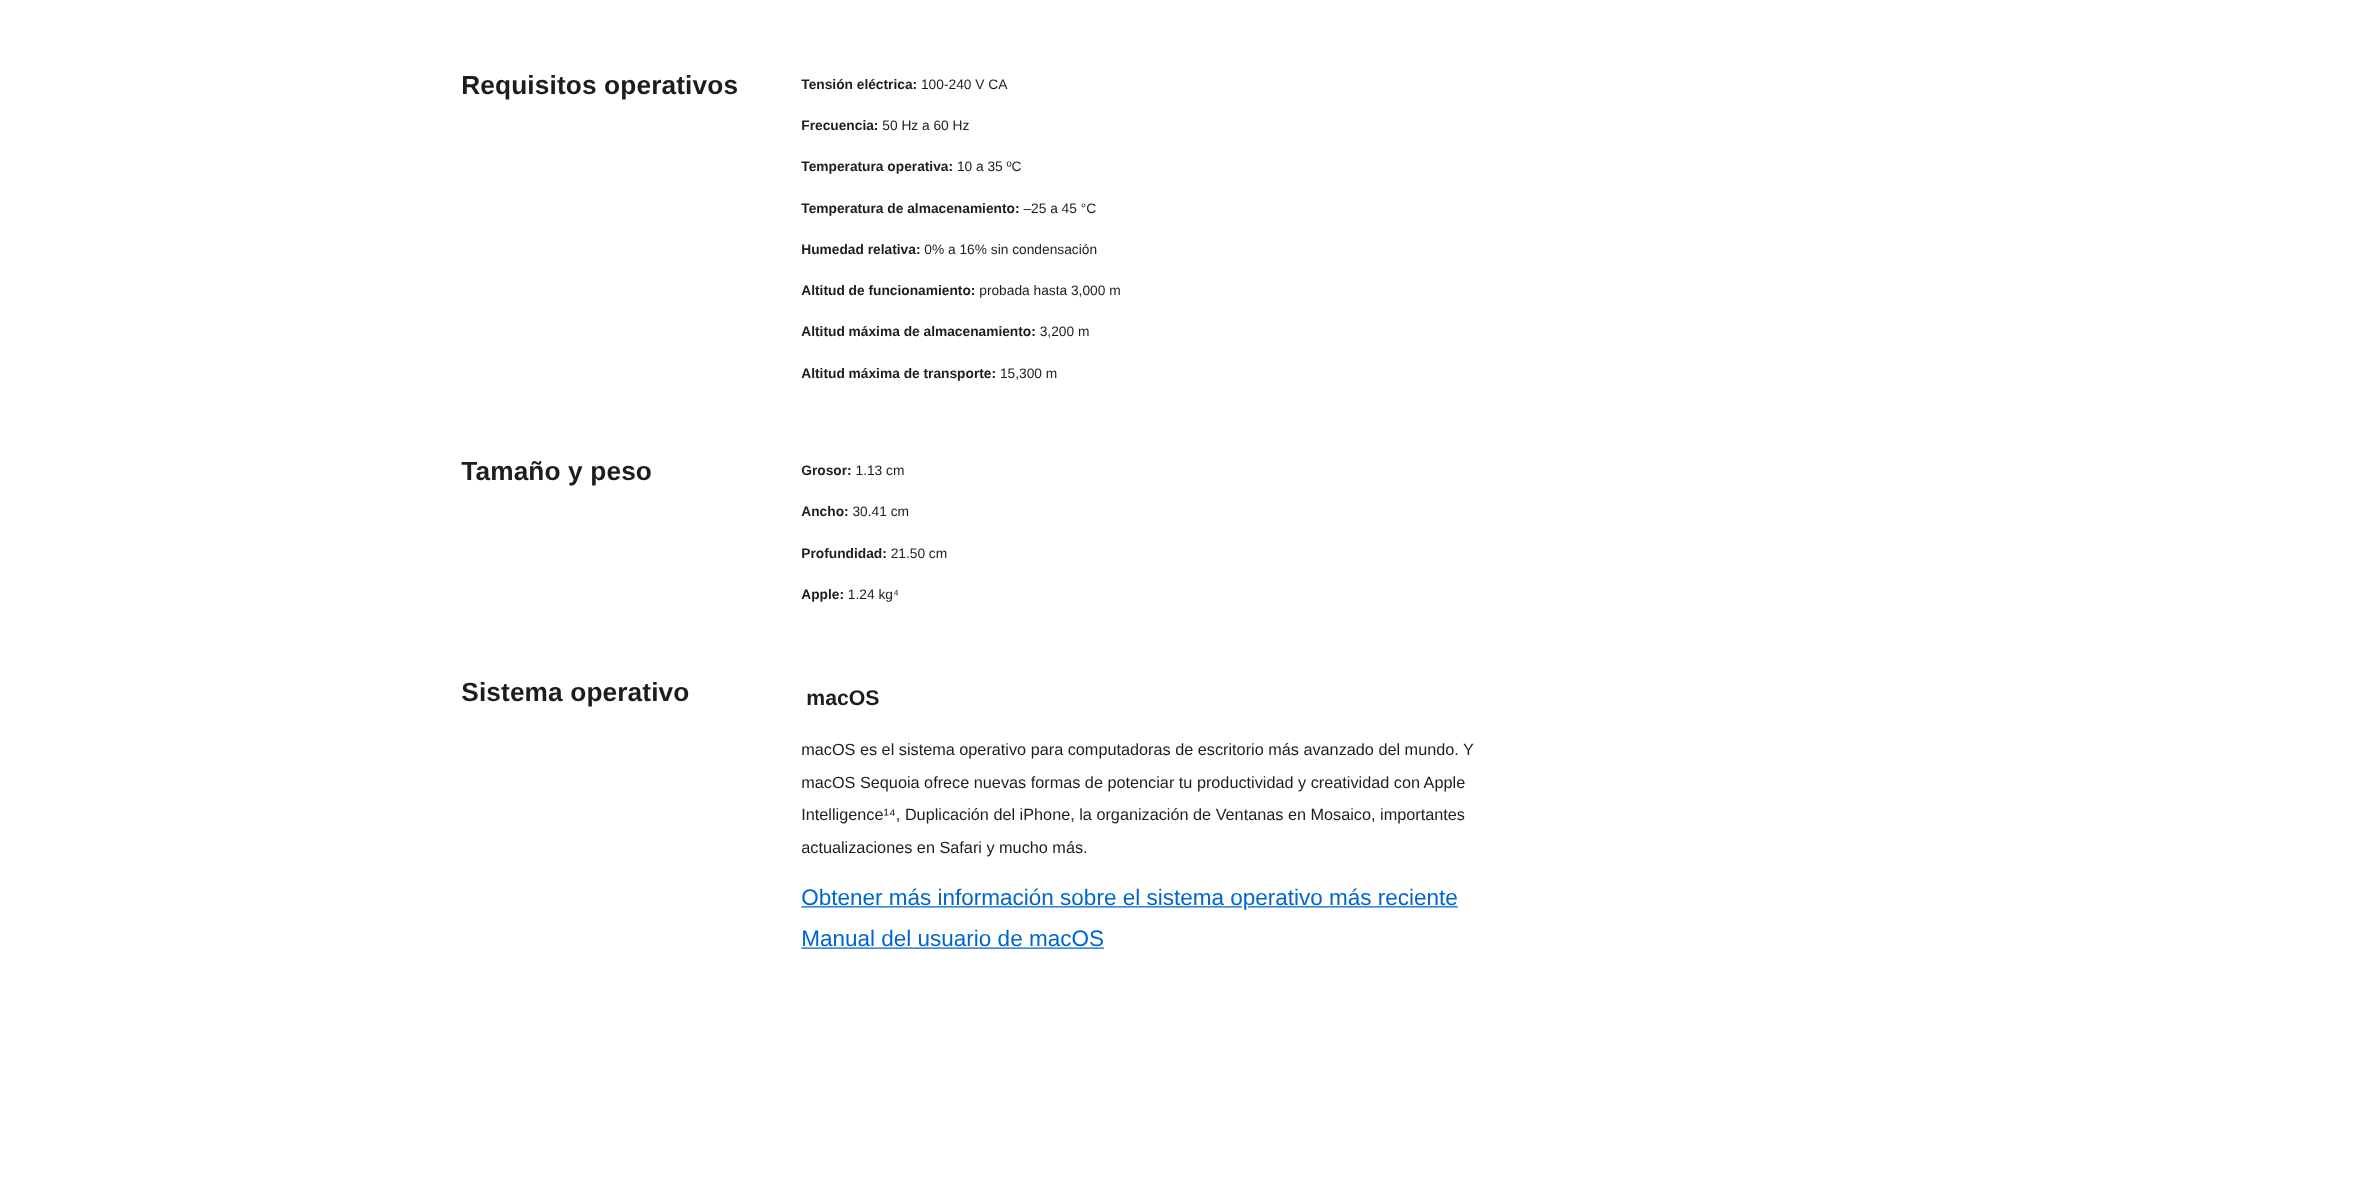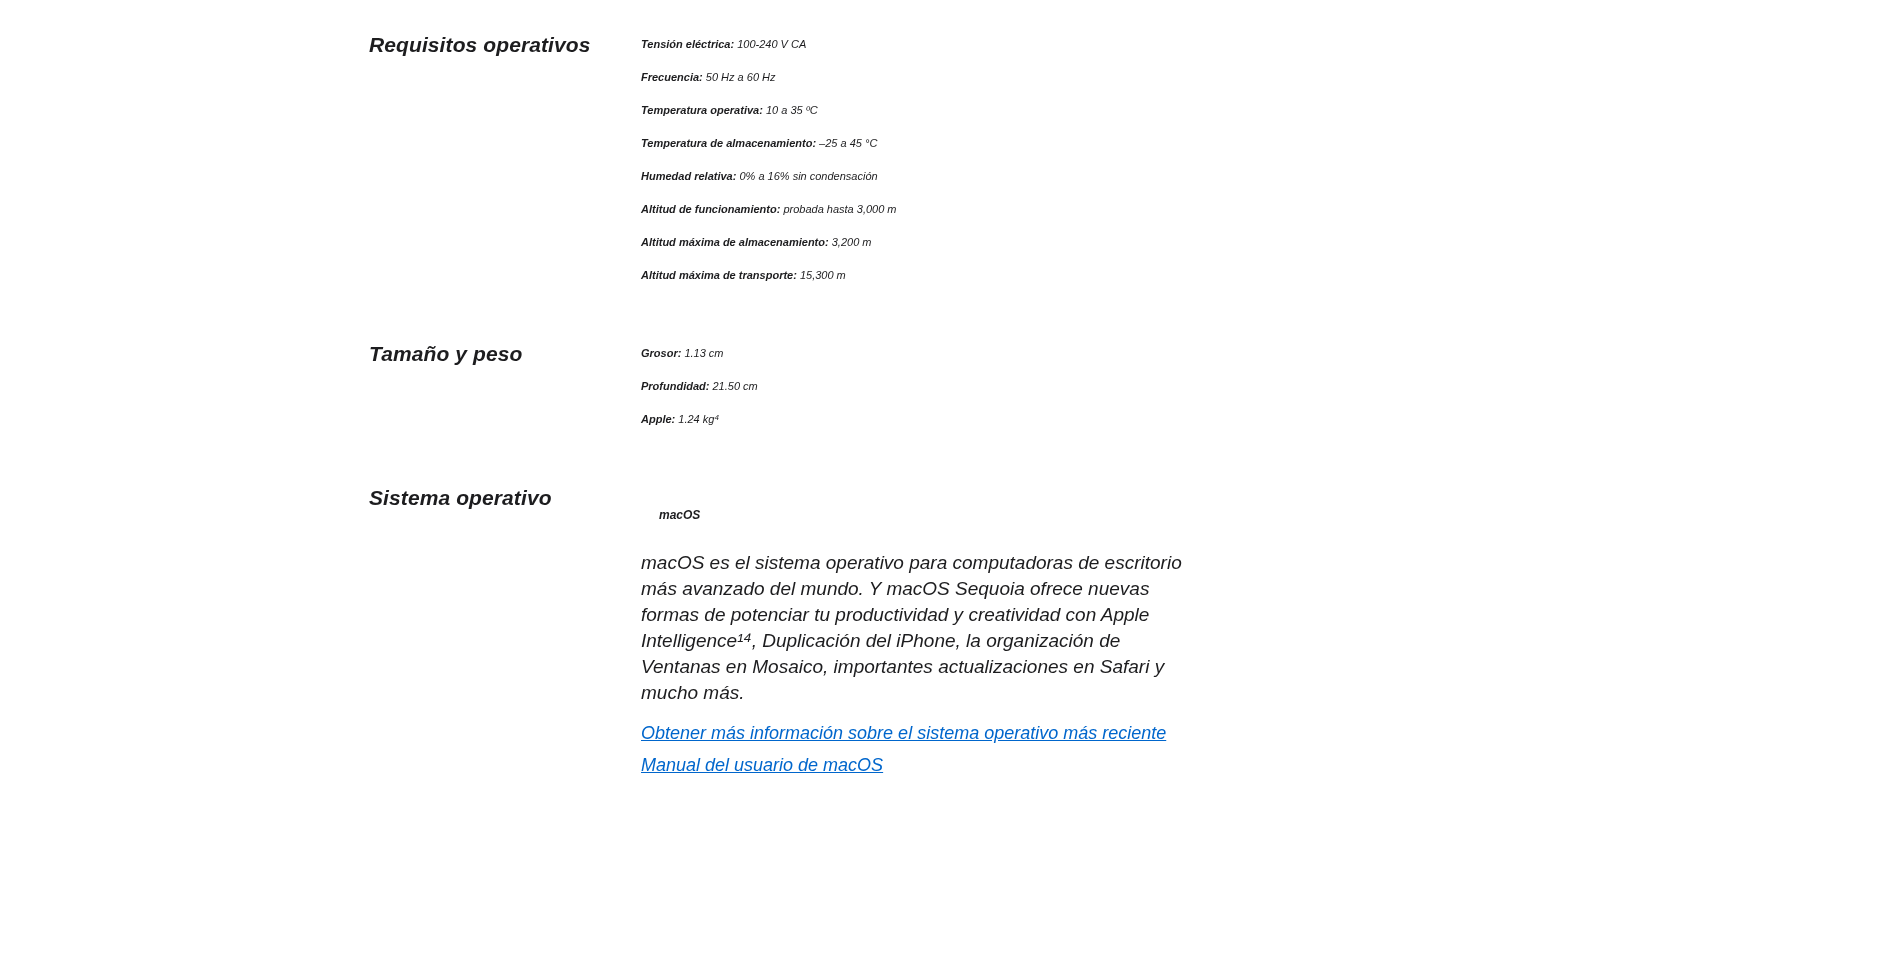--- a/index.html
+++ b/index.html
@@ -12,23 +12,22 @@
     width: 1904px;
     height: 963px;
     overflow: hidden;
     font-family: "Liberation Sans", sans-serif;
     color: #1d1d1f;
     -webkit-font-smoothing: antialiased;
   }
   .content {
     position: absolute;
     left: 369px;
-    top: 28px;
+    top: 52px;
     width: 1210px;
-    font-style: italic;
   }
   .spec-section {
     display: flex;
     align-items: flex-start;
     margin-bottom: 45px;
   }
   .section-title {
     width: 272px;
     flex-shrink: 0;
     margin: 0;
@@ -44,29 +43,29 @@
   .spec-line {
     margin: 0;
     font-size: 11px;
     line-height: 33px;
     font-weight: 400;
   }
   .spec-line b {
     font-weight: 700;
   }
   .os-name {
-    margin: 18px;
-    font-size: 12px;
+    margin: 4px;
+    font-size: 17px;
     font-weight: 700;
     line-height: 33px;
   }
   .os-description {
     margin: 12px 0 0 0;
     max-width: 548px;
-    font-size: 19px;
+    font-size: 13px;
     line-height: 26px;
     font-weight: 400;
   }
   .spec-link {
     display: inline-block;
     font-size: 18px;
     line-height: 20px;
     color: #0066cc;
     text-decoration: underline;
     cursor: pointer;
@@ -90,20 +89,21 @@
       <p class="spec-line"><b>Altitud de funcionamiento:</b> <span>probada hasta 3,000 m</span></p>
       <p class="spec-line"><b>Altitud máxima de almacenamiento:</b> <span>3,200 m</span></p>
       <p class="spec-line"><b>Altitud máxima de transporte:</b> <span>15,300 m</span></p>
     </div>
   </section>
 
   <section class="spec-section">
     <h3 class="section-title">Tamaño y peso</h3>
     <div class="section-body">
       <p class="spec-line"><b>Grosor:</b> <span>1.13 cm</span></p>
+      <p class="spec-line"><b>Ancho:</b> <span>30.41 cm</span></p>
       <p class="spec-line"><b>Profundidad:</b> <span>21.50 cm</span></p>
       <p class="spec-line"><b>Apple:</b> <span>1.24 kg⁴</span></p>
     </div>
   </section>
 
   <section class="spec-section">
     <h3 class="section-title">Sistema operativo</h3>
     <div class="section-body">
       <h4 class="os-name">macOS</h4>
       <p class="os-description">macOS es el sistema operativo para computadoras de escritorio más avanzado del mundo. Y macOS Sequoia ofrece nuevas formas de potenciar tu productividad y creatividad con Apple Intelligence¹⁴, Duplicación del iPhone, la organización de Ventanas en Mosaico, importantes actualizaciones en Safari y mucho más.</p>

